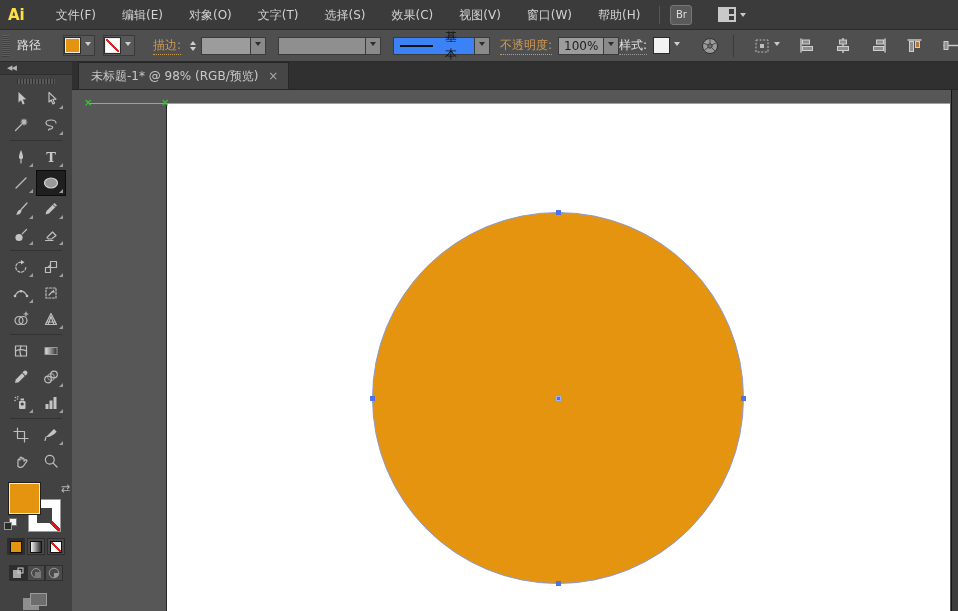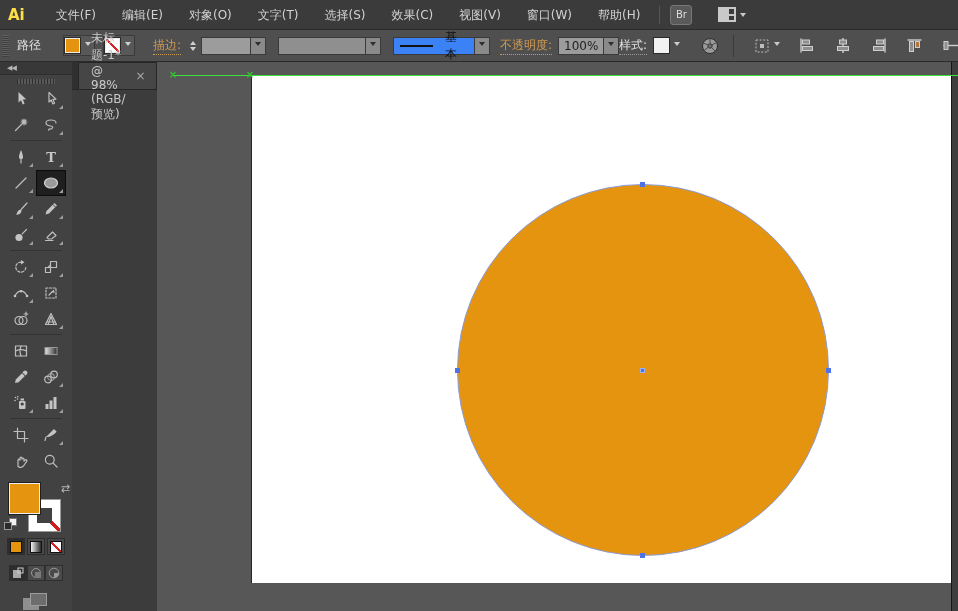--- a/index.html
+++ b/index.html
@@ -96,21 +96,21 @@
   .chip.none { background:linear-gradient(to top right,#fff 43%,#d42626 43%,#d42626 57%,#fff 57%); }
   .drawmodes { display:flex; justify-content:center; margin-top:10px; }
   .dm-btn { width:18px; height:16px; border:1px solid #2e2e2e; background:#4a4a4a;
     display:flex; align-items:center; justify-content:center; }
   .dm-btn.active { background:#2d2d2d; }
   .screenmode { margin:12px auto 0 auto; width:26px; height:20px; position:relative; }
   .screenmode .r1 { position:absolute; left:0; top:5px; width:16px; height:12px; background:#8f8f8f; }
   .screenmode .r2 { position:absolute; left:7px; top:0; width:17px; height:13px; background:#6d6d6d; border:1px solid #9c9c9c; }
 
   
-  .docarea { flex:1; display:flex; flex-direction:row; min-width:0; }
+  .docarea { flex:1; display:flex; flex-direction:column; min-width:0; }
   .tabbar { height:28px; background:#303030; border-bottom:1px solid #262626; display:flex; align-items:flex-end; flex:0 0 28px; }
   .tab { height:27px; margin-left:6px; background:#464646; border:1px solid #262626; border-bottom:none;
     display:flex; align-items:center; gap:10px; padding:0 10px 0 12px; color:#c9c9c9; }
   .tab-close { color:#a9a9a9; font-size:12px; cursor:pointer; }
 
   .canvas { flex:1; position:relative; background:#575757; overflow:hidden; }
   .artboard { position:absolute; left:95px; top:14px; width:783px; height:507px; background:#ffffff;
     box-shadow:-1px 0 0 #262626, 0 -1px 0 #262626; }
   .edge-strip { position:absolute; right:0; top:0; bottom:0; width:7px; background:#3e3e3e; border-left:1px solid #161616; }
   .guide { position:absolute; left:17px; top:13px; width:861px; height:1px; background:#3ee23e; z-index:5; }

